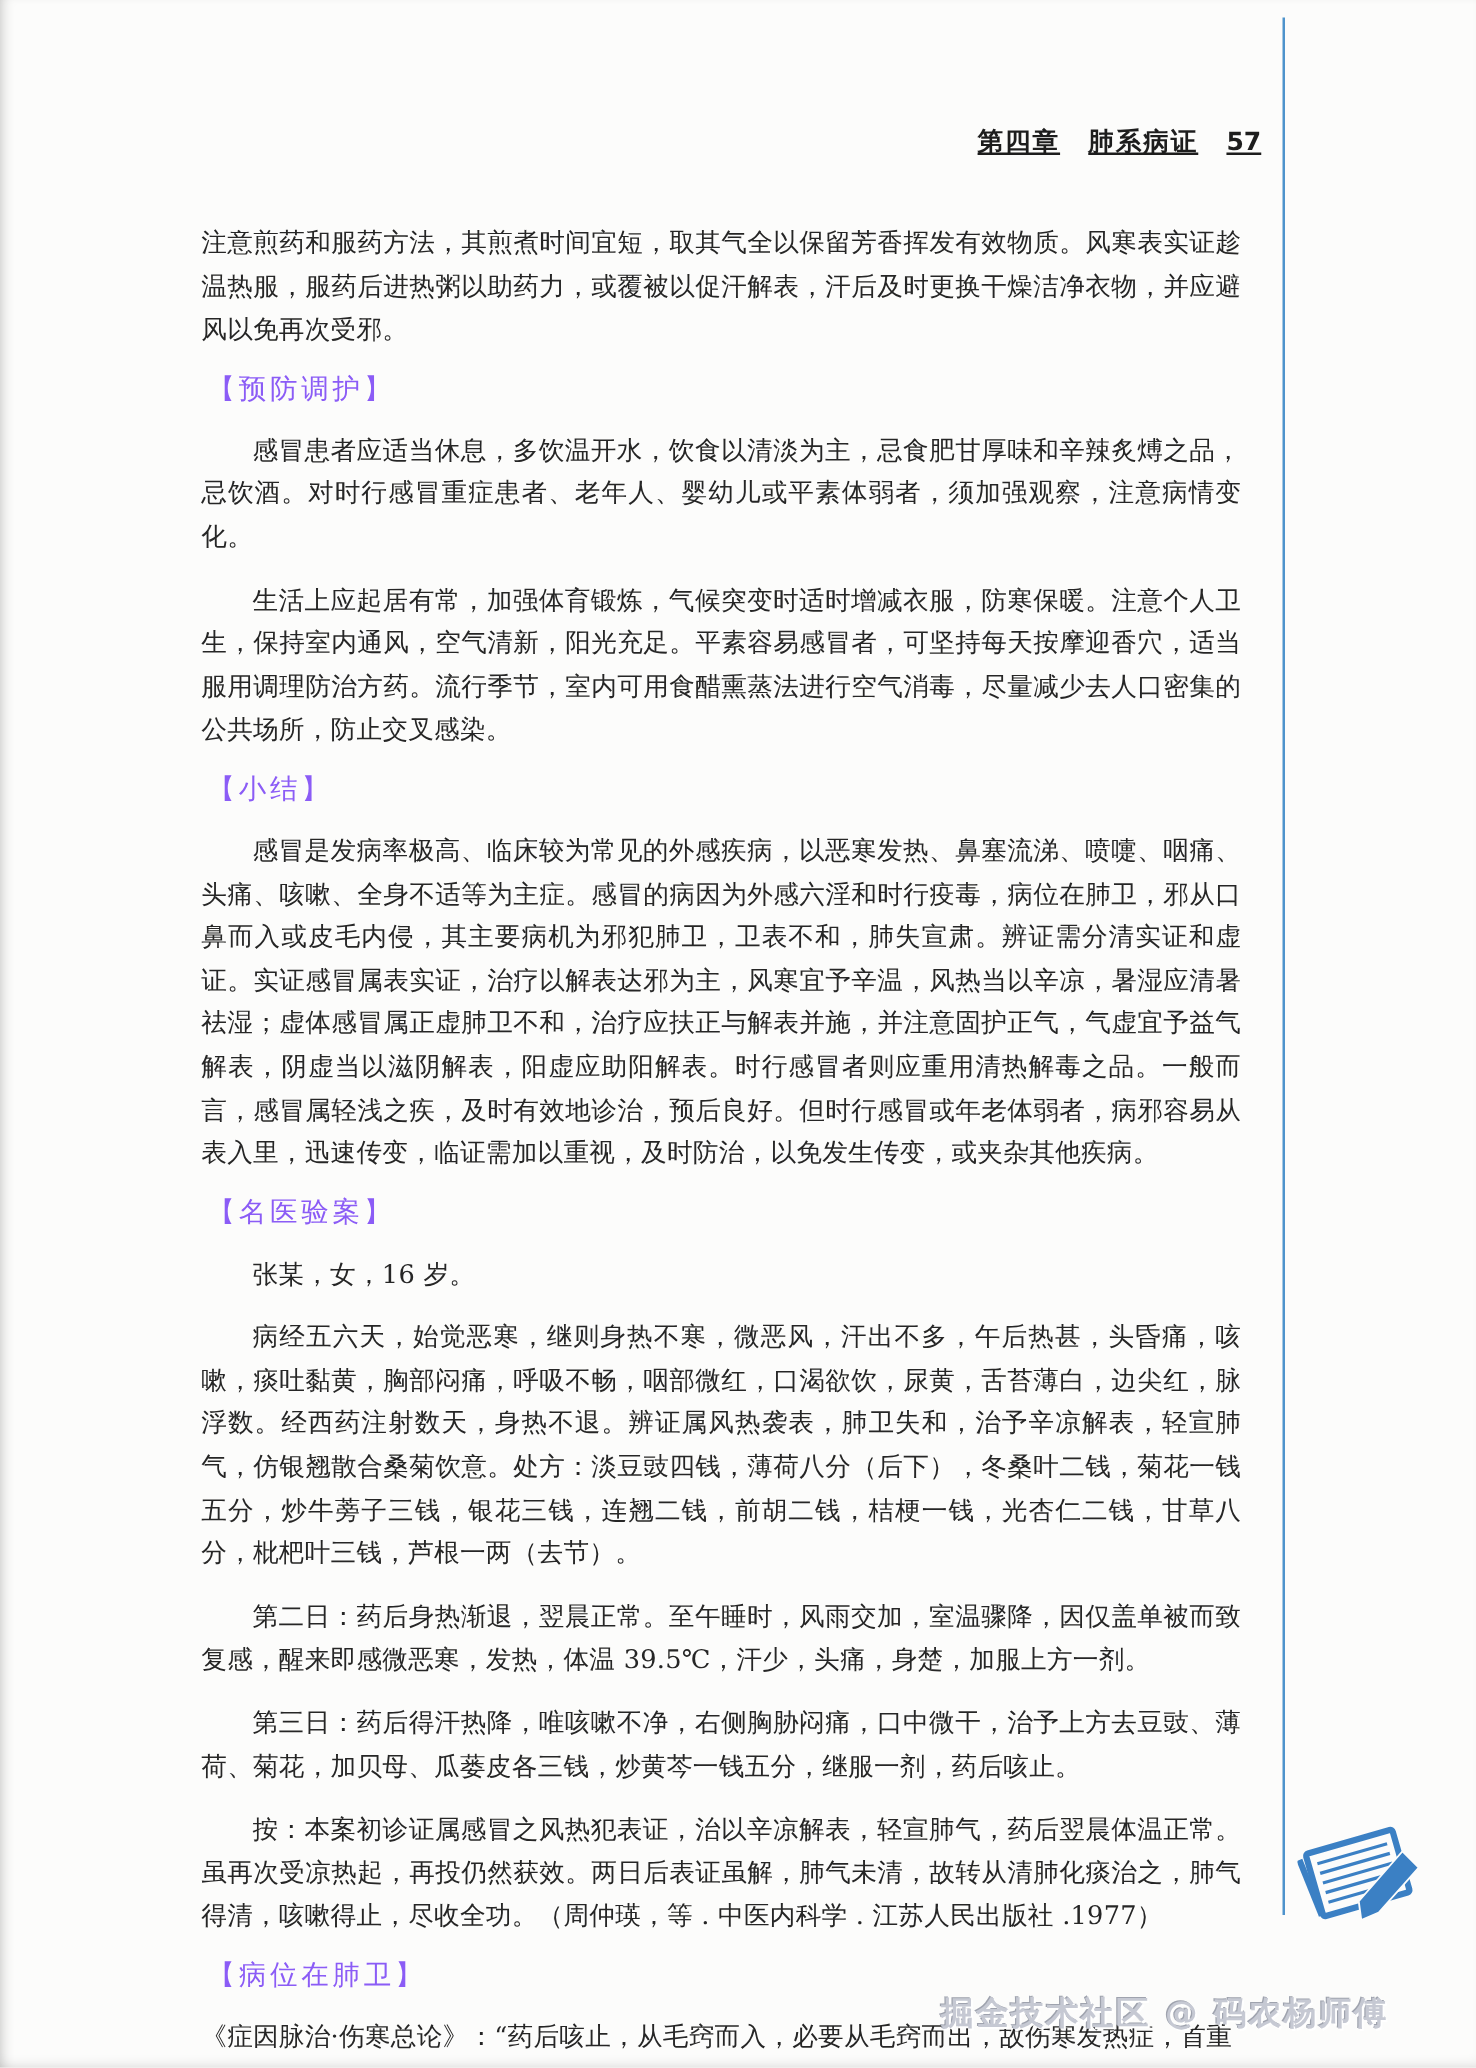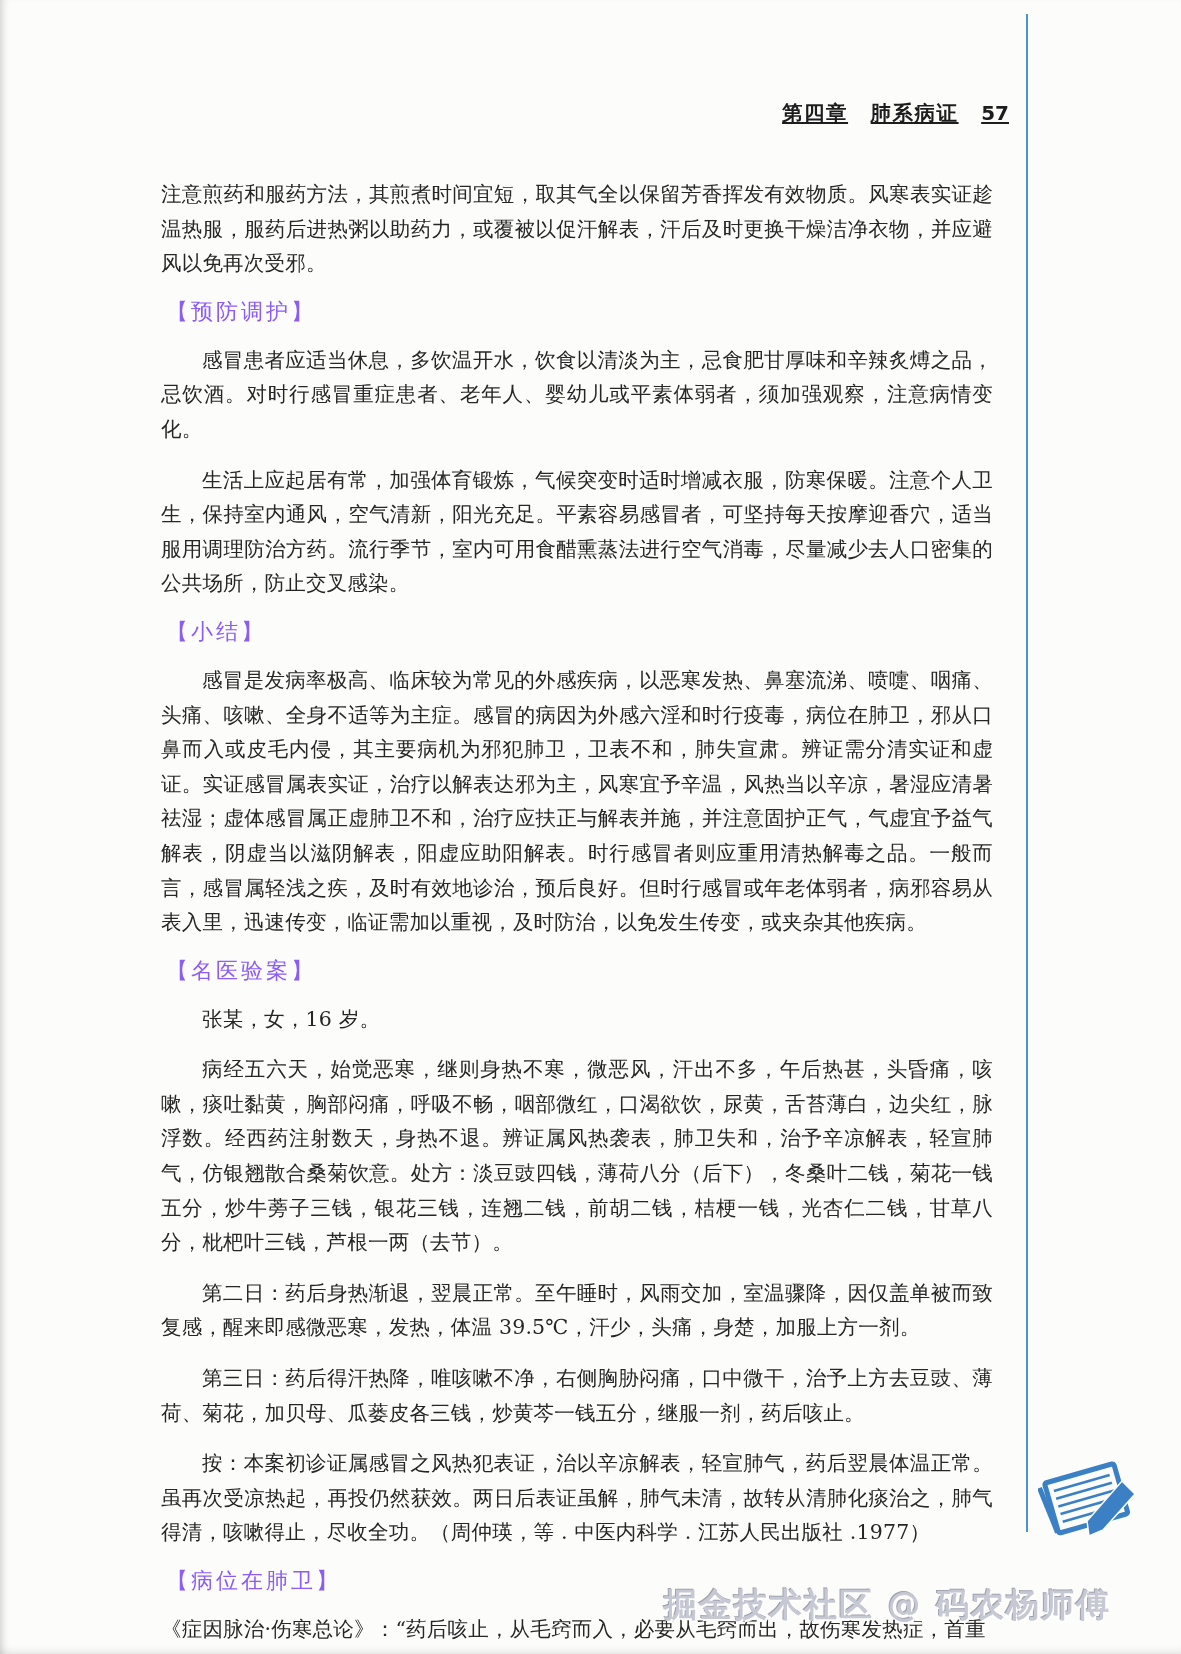--- a/index.html
+++ b/index.html
@@ -31,21 +31,21 @@
     letter-spacing:3px;font-weight:500;
   }
   .vline{
     position:absolute;left:1026px;top:14px;width:2px;height:1518px;
     background:#4e93cc;
   }
   .corner-icon{position:absolute;left:1038px;top:1455px;width:100px;height:92px;}
   .watermark{
     position:absolute;right:70px;bottom:26px;
     font-family:"DejaVu Sans","Liberation Sans",sans-serif;
-    font-size:33px;font-weight:bold;letter-spacing:2px;
+    font-size:26px;font-weight:bold;letter-spacing:2px;
     color:#c6c9d3;
     text-shadow:1.5px 1.5px 0 #ffffff,-1px -1px 0 #9fa3ae;
   }
 </style>
 </head>
 <body>
 
 <div class="page">
 
   <div class="content">

